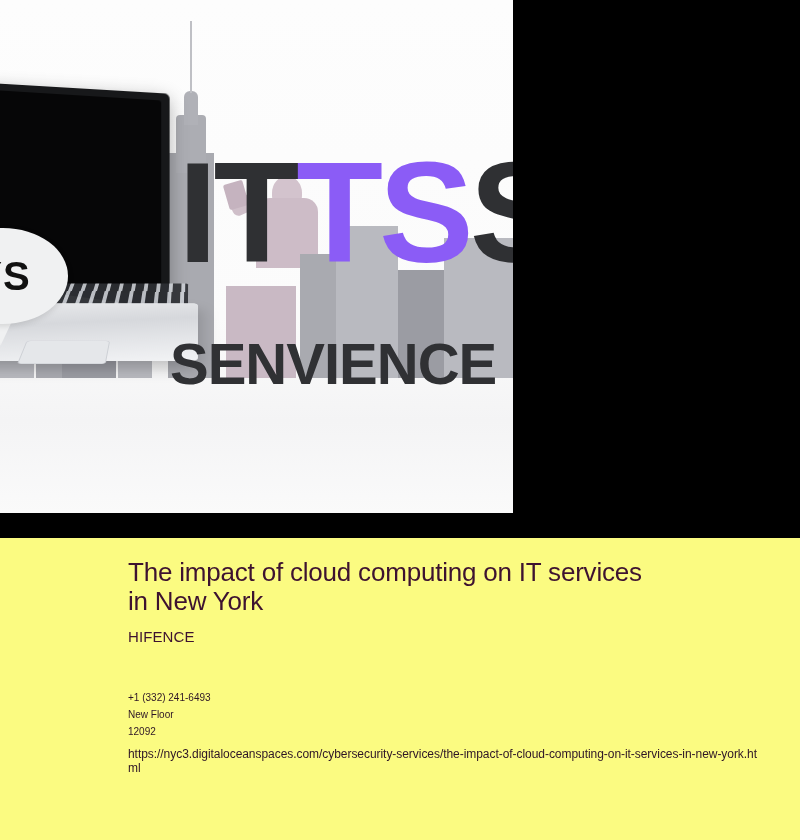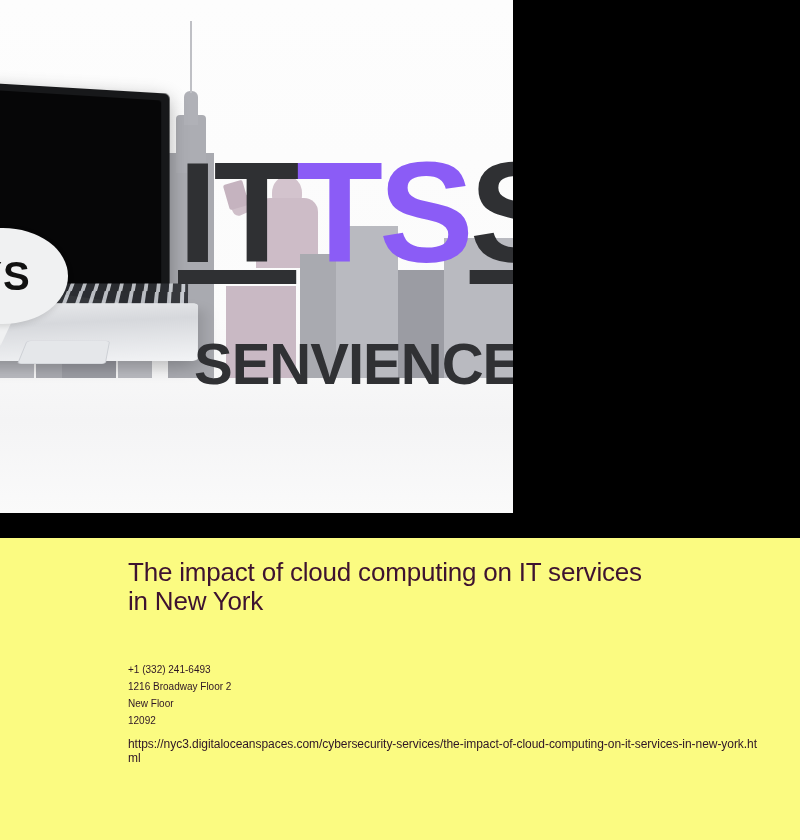--- a/index.html
+++ b/index.html
@@ -105,28 +105,27 @@
     transform:rotate(8deg);
   }
 
   
   .word-main {
     position:absolute; left:178px; top:148px;
     font-size:142px; font-weight:bold; line-height:.92;
     letter-spacing:-4px; white-space:nowrap;
     font-family:"Liberation Sans", sans-serif;
   }
-  .w-dark { color:#2f3033;text-decoration:underline; }
+  .w-dark { color:#2f3033; }
   .w-green { color:#8b5cf6; }
   .word-sub {
     position:absolute; left:170px; top:330px;
     font-size:58px; font-weight:bold; letter-spacing:-1px;
     color:#303134; white-space:nowrap;
     font-family:"Liberation Sans", sans-serif;
-    margin-left:24px;
   }
 
   
   .card {
     position:absolute; left:0; top:538px; width:800px; height:346px;
     background:#fbfb81;
   }
   .card-inner { position:absolute; left:128px; top:20px; right:40px; }
 
   .title {
@@ -199,24 +198,24 @@
     <div class="word-main"><span class="w-dark">IT</span><span class="w-green">TS</span><span class="w-dark">S</span></div>
 
     <div class="word-sub">SENVIENCE</div>
   </div>
 
   <div class="card">
     <div class="card-inner">
 
       <div class="title">The impact of cloud computing on IT services in New York</div>
 
+      <div class="brand">HIFENCE</div>
 
       <div class="contact">
         <div class="contact-line">+1 (332) 241-6493</div>
-        <div class="contact-line">1216 Broadway Floor 2</div>
         <div class="contact-line">New Floor</div>
         <div class="contact-line">12092</div>
       </div>
 
       <div class="url">https://nyc3.digitaloceanspaces.com/cybersecurity-services/the-impact-of-cloud-computing-on-it-services-in-new-york.html</div>
 
     </div>
   </div>
 
 </div>

